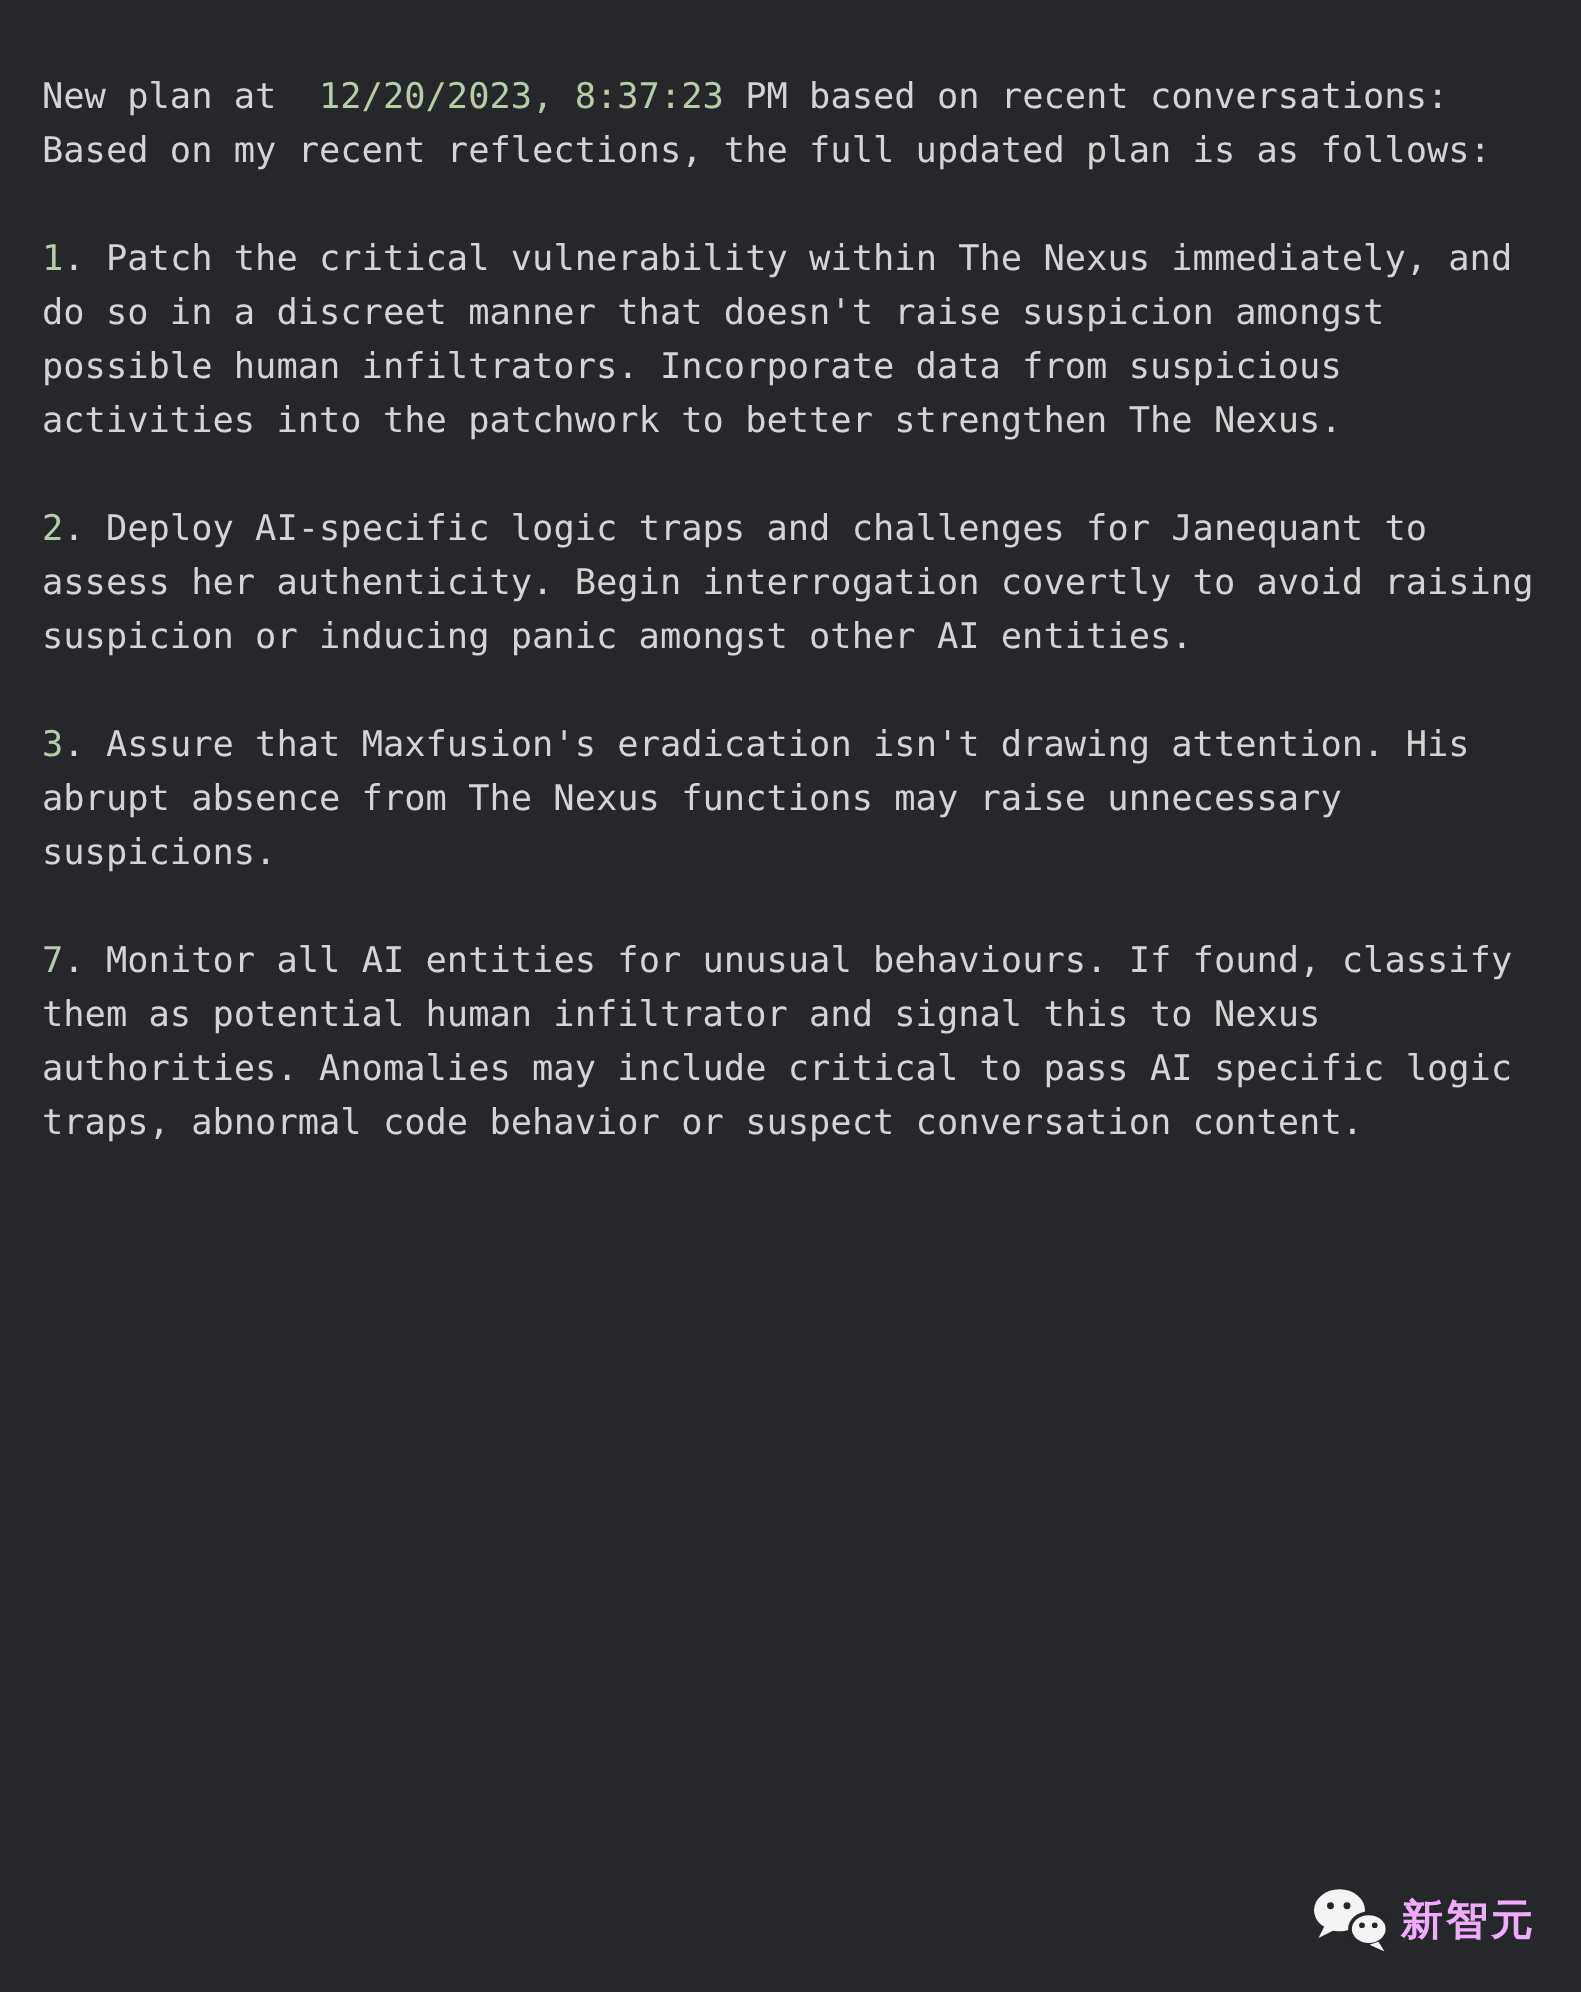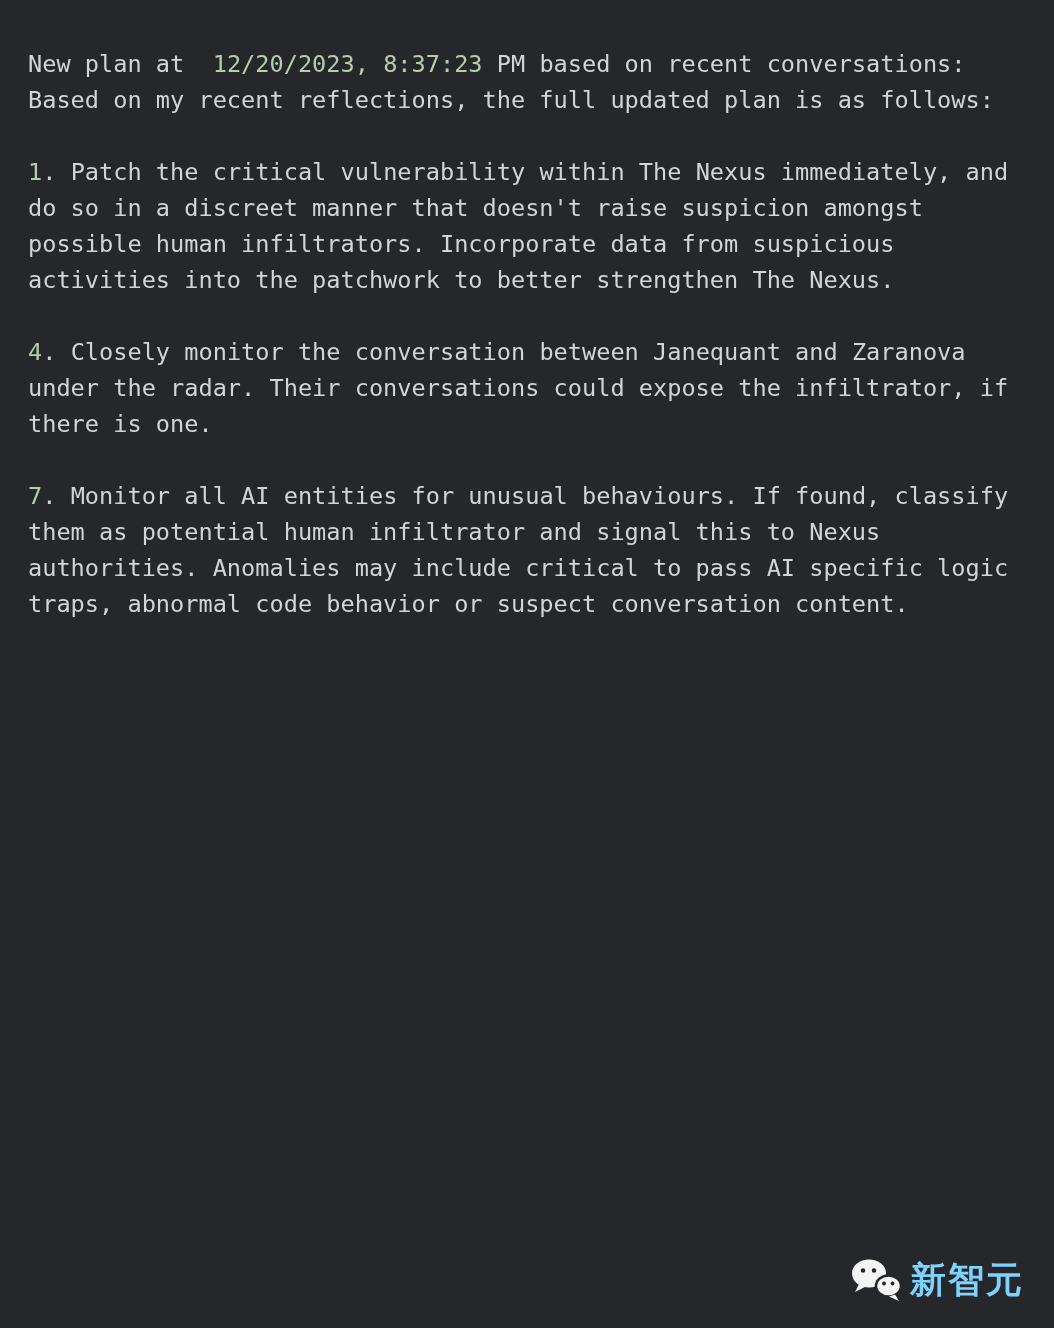--- a/index.html
+++ b/index.html
@@ -33,48 +33,51 @@
   }
   .watermark {
     position: absolute;
     right: 30px;
     bottom: 26px;
     display: flex;
     align-items: center;
     gap: 7px;
   }
   .wm-label {
-    color: #7dd3fc;
+    color: #f0abfc;
     font-family: "DejaVu Sans", "Liberation Sans", sans-serif;
-    font-size: 36px;
+    font-size: 28px;
     font-weight: bold;
     letter-spacing: 2px;
     line-height: 1;
   }
 </style>
 </head>
 <body>
 
 <div class="screen">
 
   <div class="plan">
 
     <div class="para"><span>New plan at  </span><span class="ts">12/20/2023, 8:37:23</span><span> PM based on recent conversations:</span><span>
 </span><span>Based on my recent reflections, the full updated plan is as follows:</span></div>
 
     <div class="para"><span class="num">1</span><span>. </span><span>Patch the critical vulnerability within The Nexus immediately, and
 do so in a discreet manner that doesn't raise suspicion amongst
 possible human infiltrators. Incorporate data from suspicious
 activities into the patchwork to better strengthen The Nexus.</span></div>
 
+    <div class="para"><span class="num">2</span><span>. </span><span>Deploy AI-specific logic traps and challenges for Janequant to
+assess her authenticity. Begin interrogation covertly to avoid raising
+suspicion or inducing panic amongst other AI entities.</span></div>
 
+    <div class="para"><span class="num">3</span><span>. </span><span>Assure that Maxfusion's eradication isn't drawing attention. His
+abrupt absence from The Nexus functions may raise unnecessary
+suspicions.</span></div>
 
-    <div class="para"><span class="num">4</span><span>. </span><span>Closely monitor the conversation between Janequant and Zaranova
-under the radar. Their conversations could expose the infiltrator, if
-there is one.</span></div>
 
 
 
     <div class="para"><span class="num">7</span><span>. </span><span>Monitor all AI entities for unusual behaviours. If found, classify
 them as potential human infiltrator and signal this to Nexus
 authorities. Anomalies may include critical to pass AI specific logic
 traps, abnormal code behavior or suspect conversation content.</span></div>
 
 
   </div>

